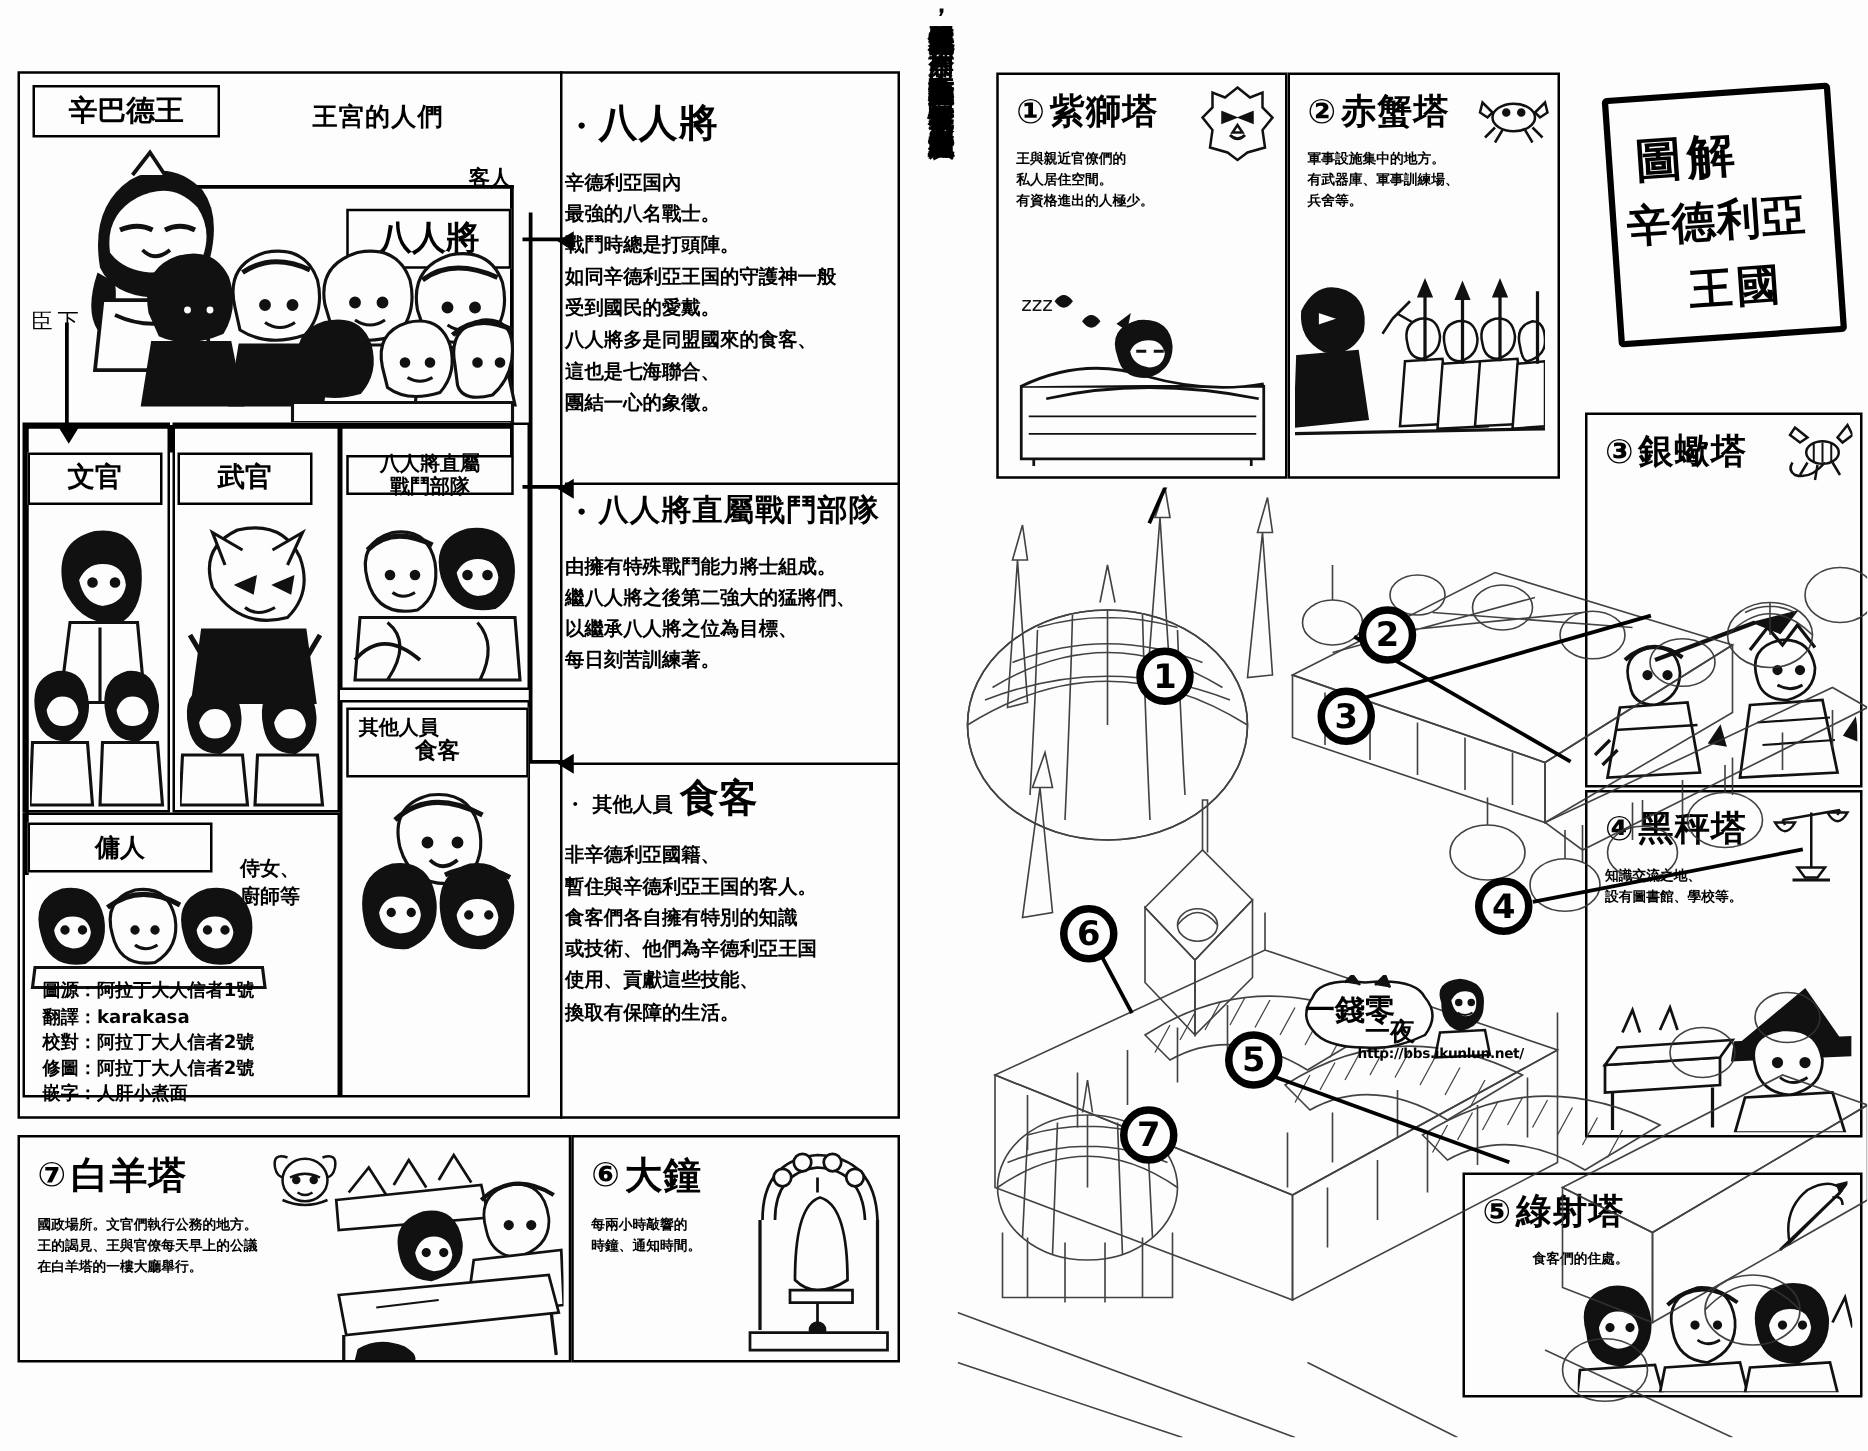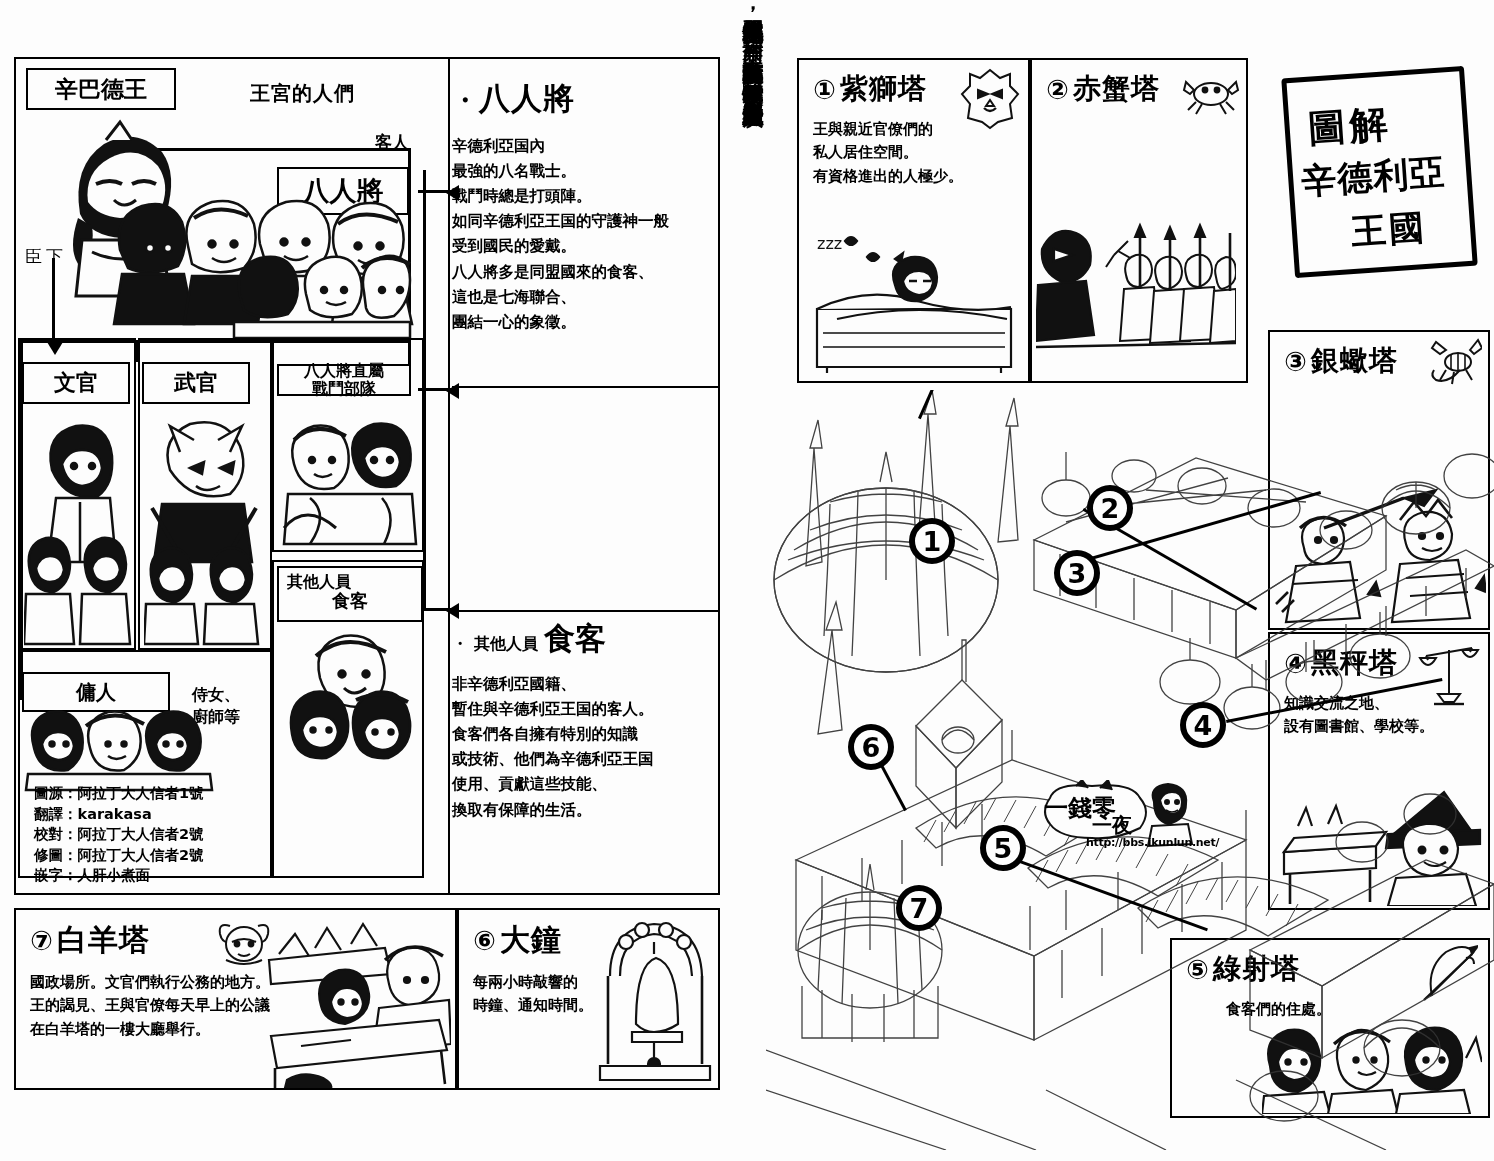--- a/index.html
+++ b/index.html
@@ -45,21 +45,21 @@
                   letter-spacing: 1px; }
   .guest-title { left: 375px; top: 131px; font-size: 17px; font-weight: 700; }
   .eight-box { left: 277px; top: 167px; width: 132px; height: 48px; font-size: 27px; }
   .sub-label { left: 25px; top: 245px; font-size: 17px; font-weight: 400;
                letter-spacing: 4px; }
 
   .civil-box { left: 22px; top: 362px; width: 108px; height: 42px; font-size: 22px; }
   .mil-box  { left: 142px; top: 362px; width: 108px; height: 42px; font-size: 22px; }
   .direct-box { left: 277px; top: 364px; width: 134px; height: 32px; font-size: 16px;
                 flex-direction: column; }
-  .servant-box { left: 22px; top: 658px; width: 148px; height: 40px; font-size: 20px; margin-top: 14px; }
+  .servant-box { left: 22px; top: 658px; width: 148px; height: 40px; font-size: 20px; }
   .servant-sub { left: 192px; top: 684px; font-size: 16px; font-weight: 700;
                  line-height: 1.35; }
   .other-box { left: 277px; top: 566px; width: 146px; height: 56px; font-size: 16px;
                align-items: flex-start; justify-content: flex-start;
                padding: 5px 8px; flex-direction: column; text-align: left; }
   .other-box .l2 { align-self: center; font-size: 18px; }
 
   
   .frame { position: absolute; border: 2px solid #000; }
 
@@ -90,21 +90,21 @@
     font-size: 21px; font-weight: 700; line-height: 1.08;
     letter-spacing: 0px; white-space: nowrap; overflow: hidden;
   }
 
   
   .tower { position: absolute; border: 2px solid #000; background: #fdfdfd;
            padding: 10px 14px; }
   .tw-head { display: flex; align-items: center; gap: 4px; margin-bottom: 10px; }
   .tw-num { font-size: 27px; font-weight: 700; line-height: 1; }
   .tw-name { font-size: 28px; font-weight: 700; letter-spacing: 1px; }
-  .tw-body { font-size: 15px; line-height: 1.55; white-space: pre-line; font-weight: 700; }
+  .tw-body { font-size: 11px; line-height: 1.55; white-space: pre-line; font-weight: 700; }
   .tw-icon { position: absolute; }
 
   #tower1 { left: 797px; top: 58px; width: 233px; height: 325px; }
   #tower2 { left: 1030px; top: 58px; width: 218px; height: 325px; }
   #tower3 { left: 1268px; top: 330px; width: 222px; height: 300px; }
   #tower4 { left: 1268px; top: 632px; width: 222px; height: 278px; }
   #tower5 { left: 1170px; top: 938px; width: 320px; height: 180px; }
   #panel7 { left: 14px; top: 908px; width: 443px; height: 182px; }
   #panel6 { left: 457px; top: 908px; width: 263px; height: 182px; }
 
@@ -356,20 +356,29 @@
 戰鬥時總是打頭陣。
 如同辛德利亞王国的守護神一般
 受到國民的愛戴。
 八人將多是同盟國來的食客、
 這也是七海聯合、
 團結一心的象徵。</div>
   </div>
 
   <div class="divider" style="top:386px;"></div>
 
+  <div class="sec" style="top:392px;">
+    <div class="sec-h small">
+      <span class="dot">・</span><span>八人將直屬戰鬥部隊</span>
+    </div>
+    <div class="sec-b">由擁有特殊戰鬥能力將士組成。
+繼八人將之後第二強大的猛將們、
+以繼承八人將之位為目標、
+每日刻苦訓練著。</div>
+  </div>
 
   <div class="divider" style="top:610px;"></div>
 
   <div class="sec" style="top:618px;">
     <div class="sec-h2row">
       <span class="pre">・</span>
       <span class="pre">其他人員</span>
       <span class="big">食客</span>
     </div>
     <div class="sec-b">非辛德利亞國籍、
@@ -431,20 +440,23 @@
         </g>
       </svg>
     </div>
   </div>
 
   <div class="tower" id="tower2">
     <div class="tw-head">
       <span class="tw-num">②</span>
       <span class="tw-name">赤蟹塔</span>
     </div>
+    <div class="tw-body">軍事設施集中的地方。
+有武器庫、軍事訓練場、
+兵舍等。</div>
     <div class="tw-icon" style="right:6px; top:8px;">
       <svg width="58" height="48" viewBox="0 0 58 48">
         <g stroke="#111" stroke-width="2" fill="none">
           <ellipse cx="29" cy="26" rx="17" ry="11" fill="#fdfdfd"></ellipse>
           <circle cx="23" cy="22" r="2.4" fill="#111"></circle>
             <circle cx="35" cy="22" r="2.4" fill="#111"></circle>
           <path d="M12 22 L4 14 L2 22 L8 26Z" fill="#fdfdfd"></path>
           <path d="M46 22 L54 14 L56 22 L50 26Z" fill="#fdfdfd"></path>
           <path d="M14 34 L6 42 M20 36 L14 46 M38 36 L44 46 M44 34 L52 42"></path>
         </g>

